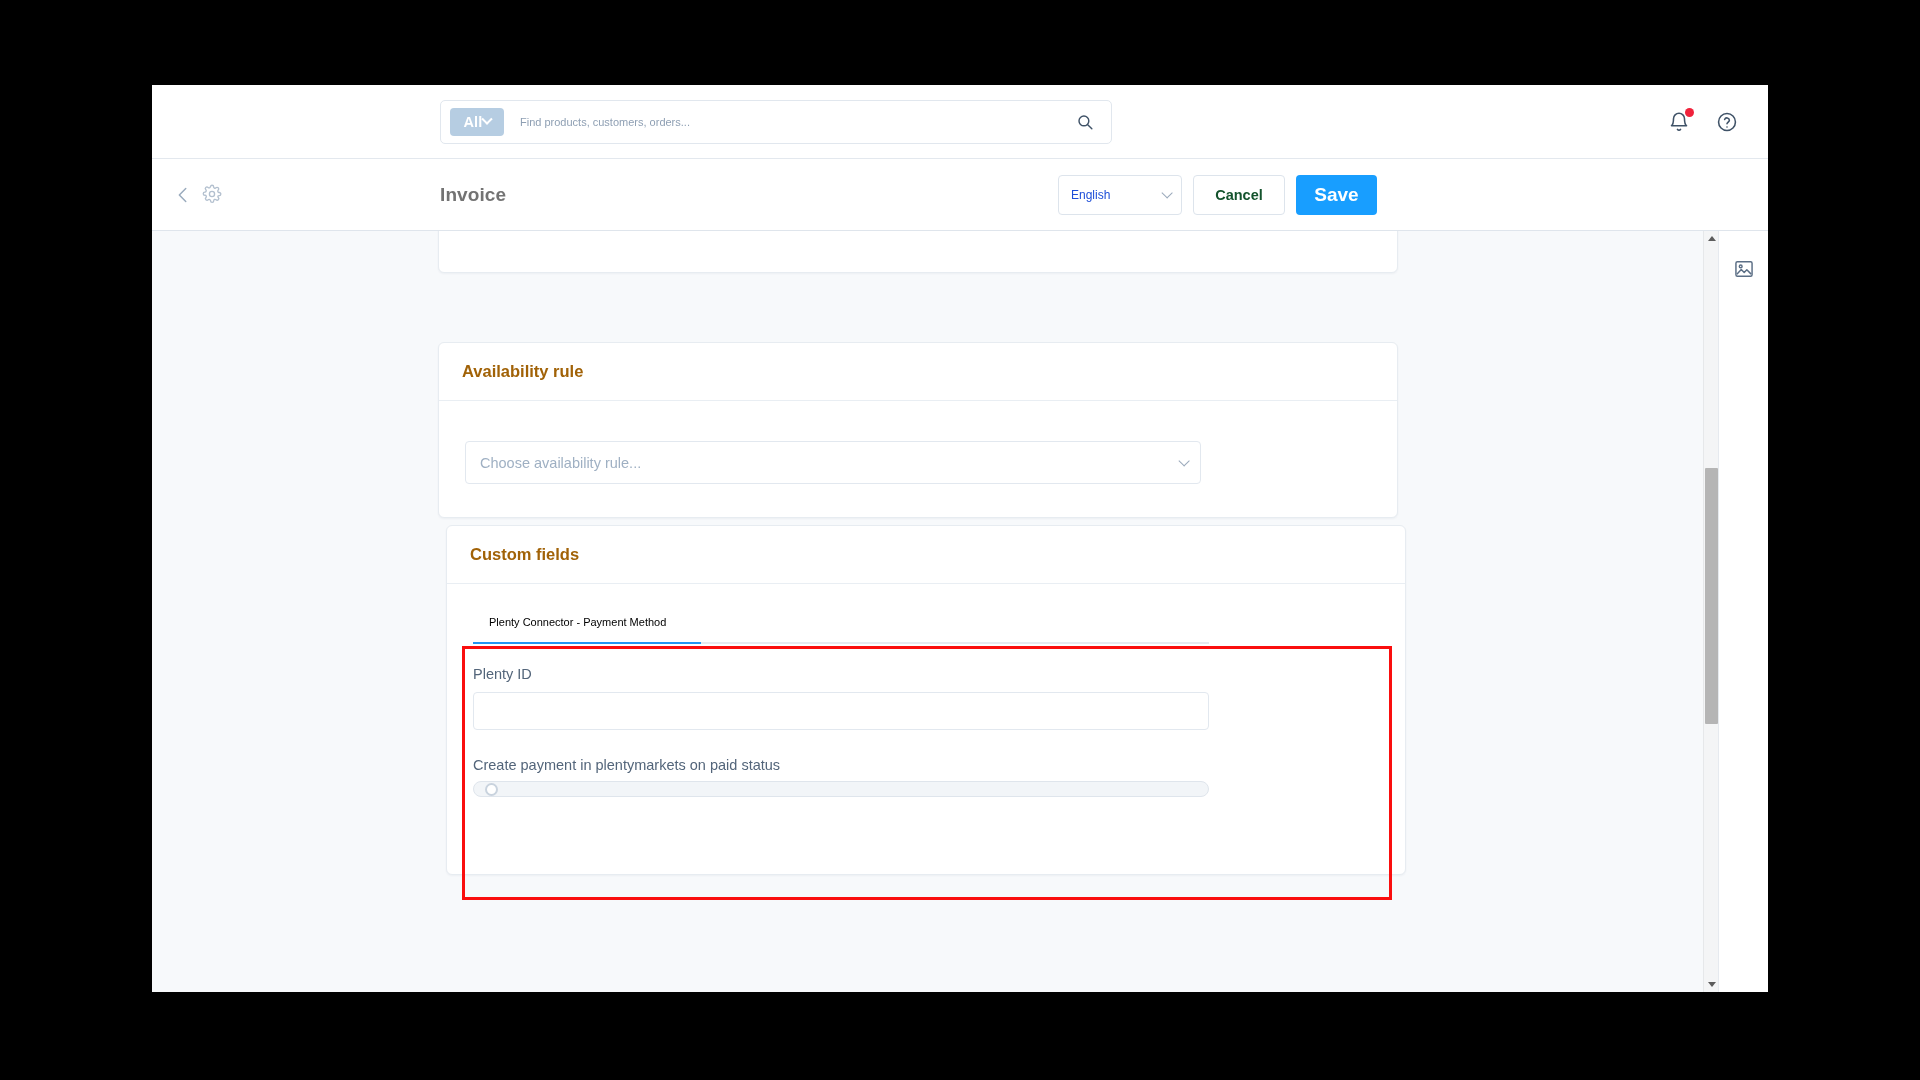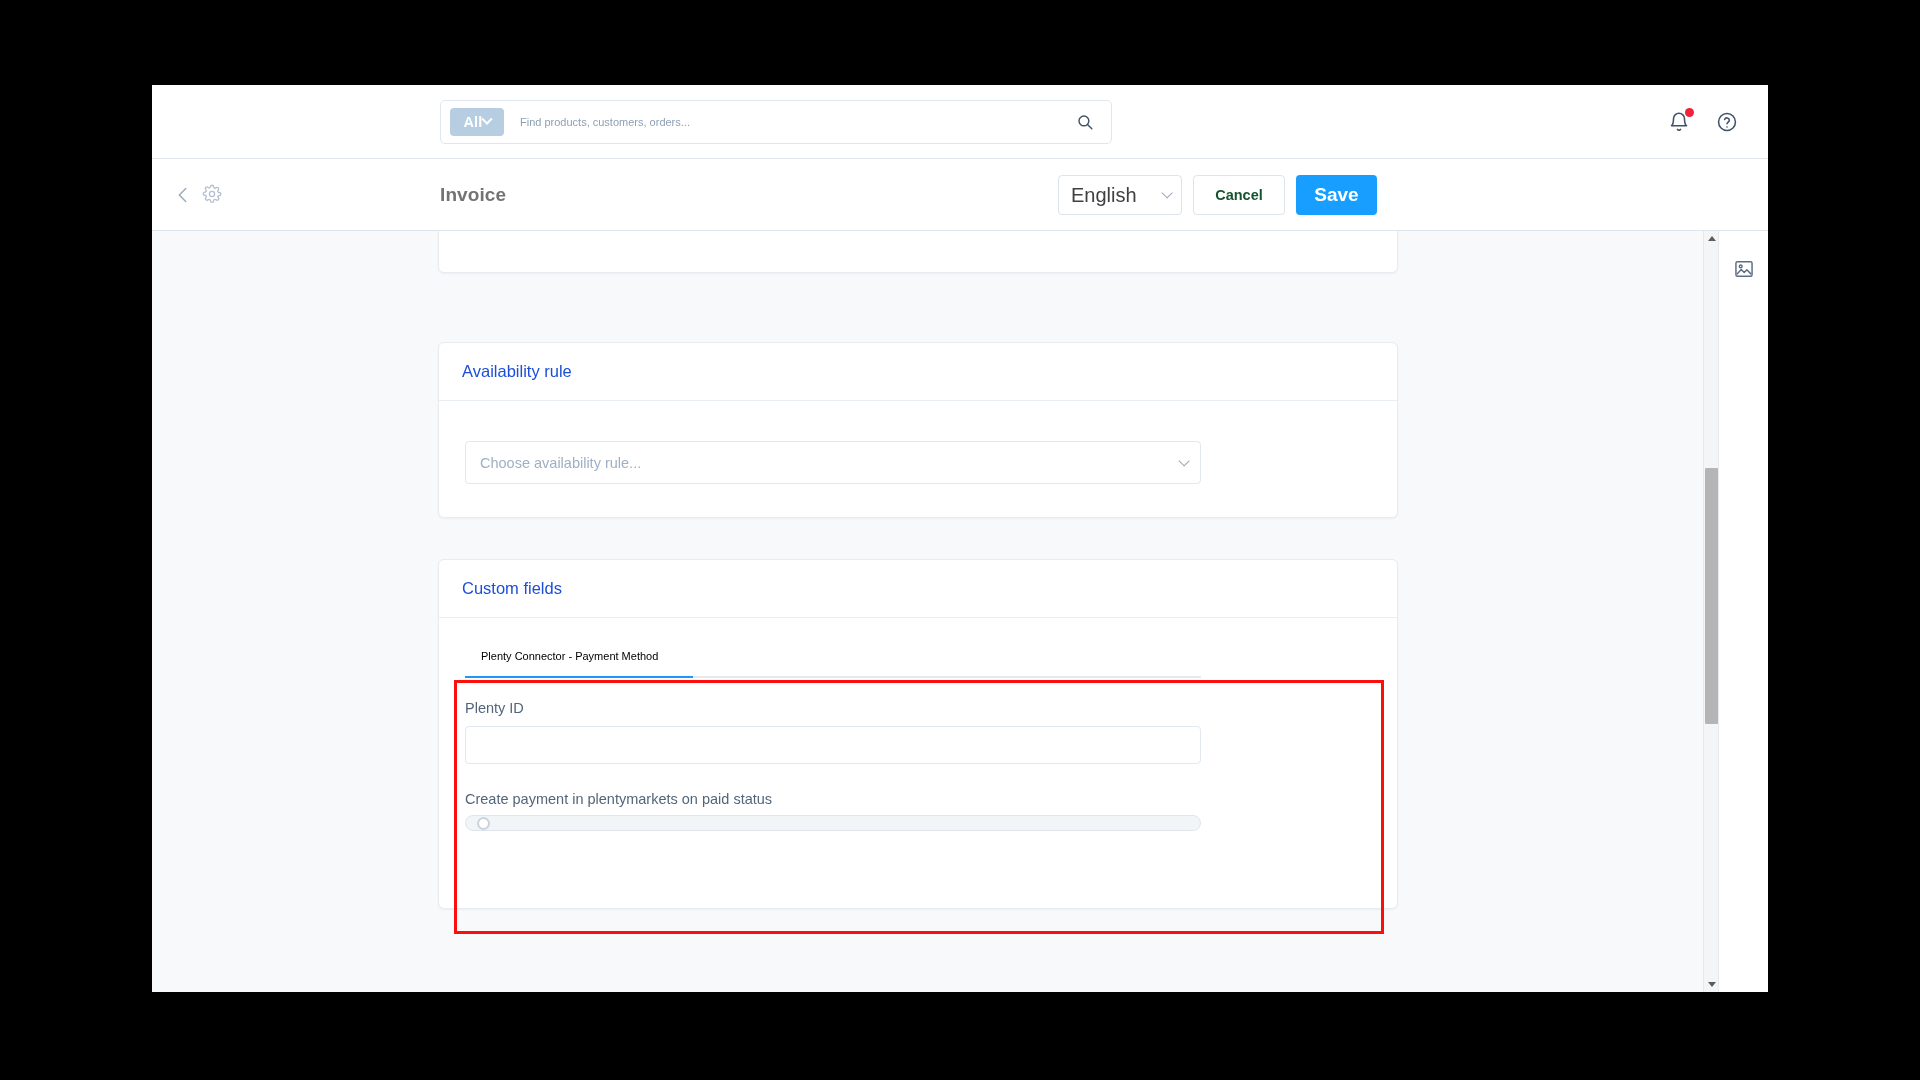--- a/index.html
+++ b/index.html
@@ -80,21 +80,21 @@
   #toolbar-actions {
     position: absolute; right: 391px; top: 16px;
     display: flex; align-items: center; gap: 11px;
   }
   #lang-select {
     width: 124px; height: 40px;
     background: #ffffff; border: 1px solid #dde4ec; border-radius: 4px;
     display: flex; align-items: center; justify-content: space-between;
     padding: 0 12px; cursor: pointer;
   }
-  #lang-select .lbl { font-size: 20px; color: #404040; }
+  #lang-select .lbl { font-size: 12px; color: #1d4ed8; }
   .sel-chev { width: 8px; height: 8px; border-right: 1.6px solid #9aa9bb; border-bottom: 1.6px solid #9aa9bb; transform: rotate(45deg) translateY(-3px); }
   #cancel-btn {
     width: 92px; height: 40px;
     background: #ffffff; border: 1px solid #dde4ec; border-radius: 4px;
     font-family: "Liberation Sans", sans-serif;
     font-size: 14.5px; font-weight: 600; color: #14532d; cursor: pointer;
   }
   #save-btn {
     width: 81px; height: 40px;
     background: #189eff; border: none; border-radius: 4px;
@@ -114,25 +114,25 @@
     background: #ffffff;
     border: 1px solid #e7ecf1;
     border-radius: 6px;
     box-shadow: 0 1px 2px rgba(40,60,90,.05);
   }
   .card-head {
     height: 58px; display: flex; align-items: center;
     padding-left: 23px;
     border-bottom: 1px solid #e9eef3;
   }
-  .card-head .t { font-size: 16.5px; font-weight: 400; color: #1d4ed8; }
+  .card-head .t { font-size: 16.5px; font-weight: 700; color: #a16207; }
 
   #card-partial { top: -42px; height: 84px; border-radius: 0 0 6px 6px; }
   #card-availability { top: 111px; height: 176px; }
-  #card-custom { top: 328px; height: 350px; }
+  #card-custom { top: 294px; height: 350px; margin-left: 8px; }
 
   .card-body { padding: 26px 26px; }
 
   #availability-select {
     width: 736px; height: 43px;
     background: #ffffff; border: 1px solid #e2e8ef; border-radius: 4px;
     display: flex; align-items: center; justify-content: space-between;
     padding: 0 14px; margin-top: 14px; margin-left: 0;
     cursor: pointer;
   }

